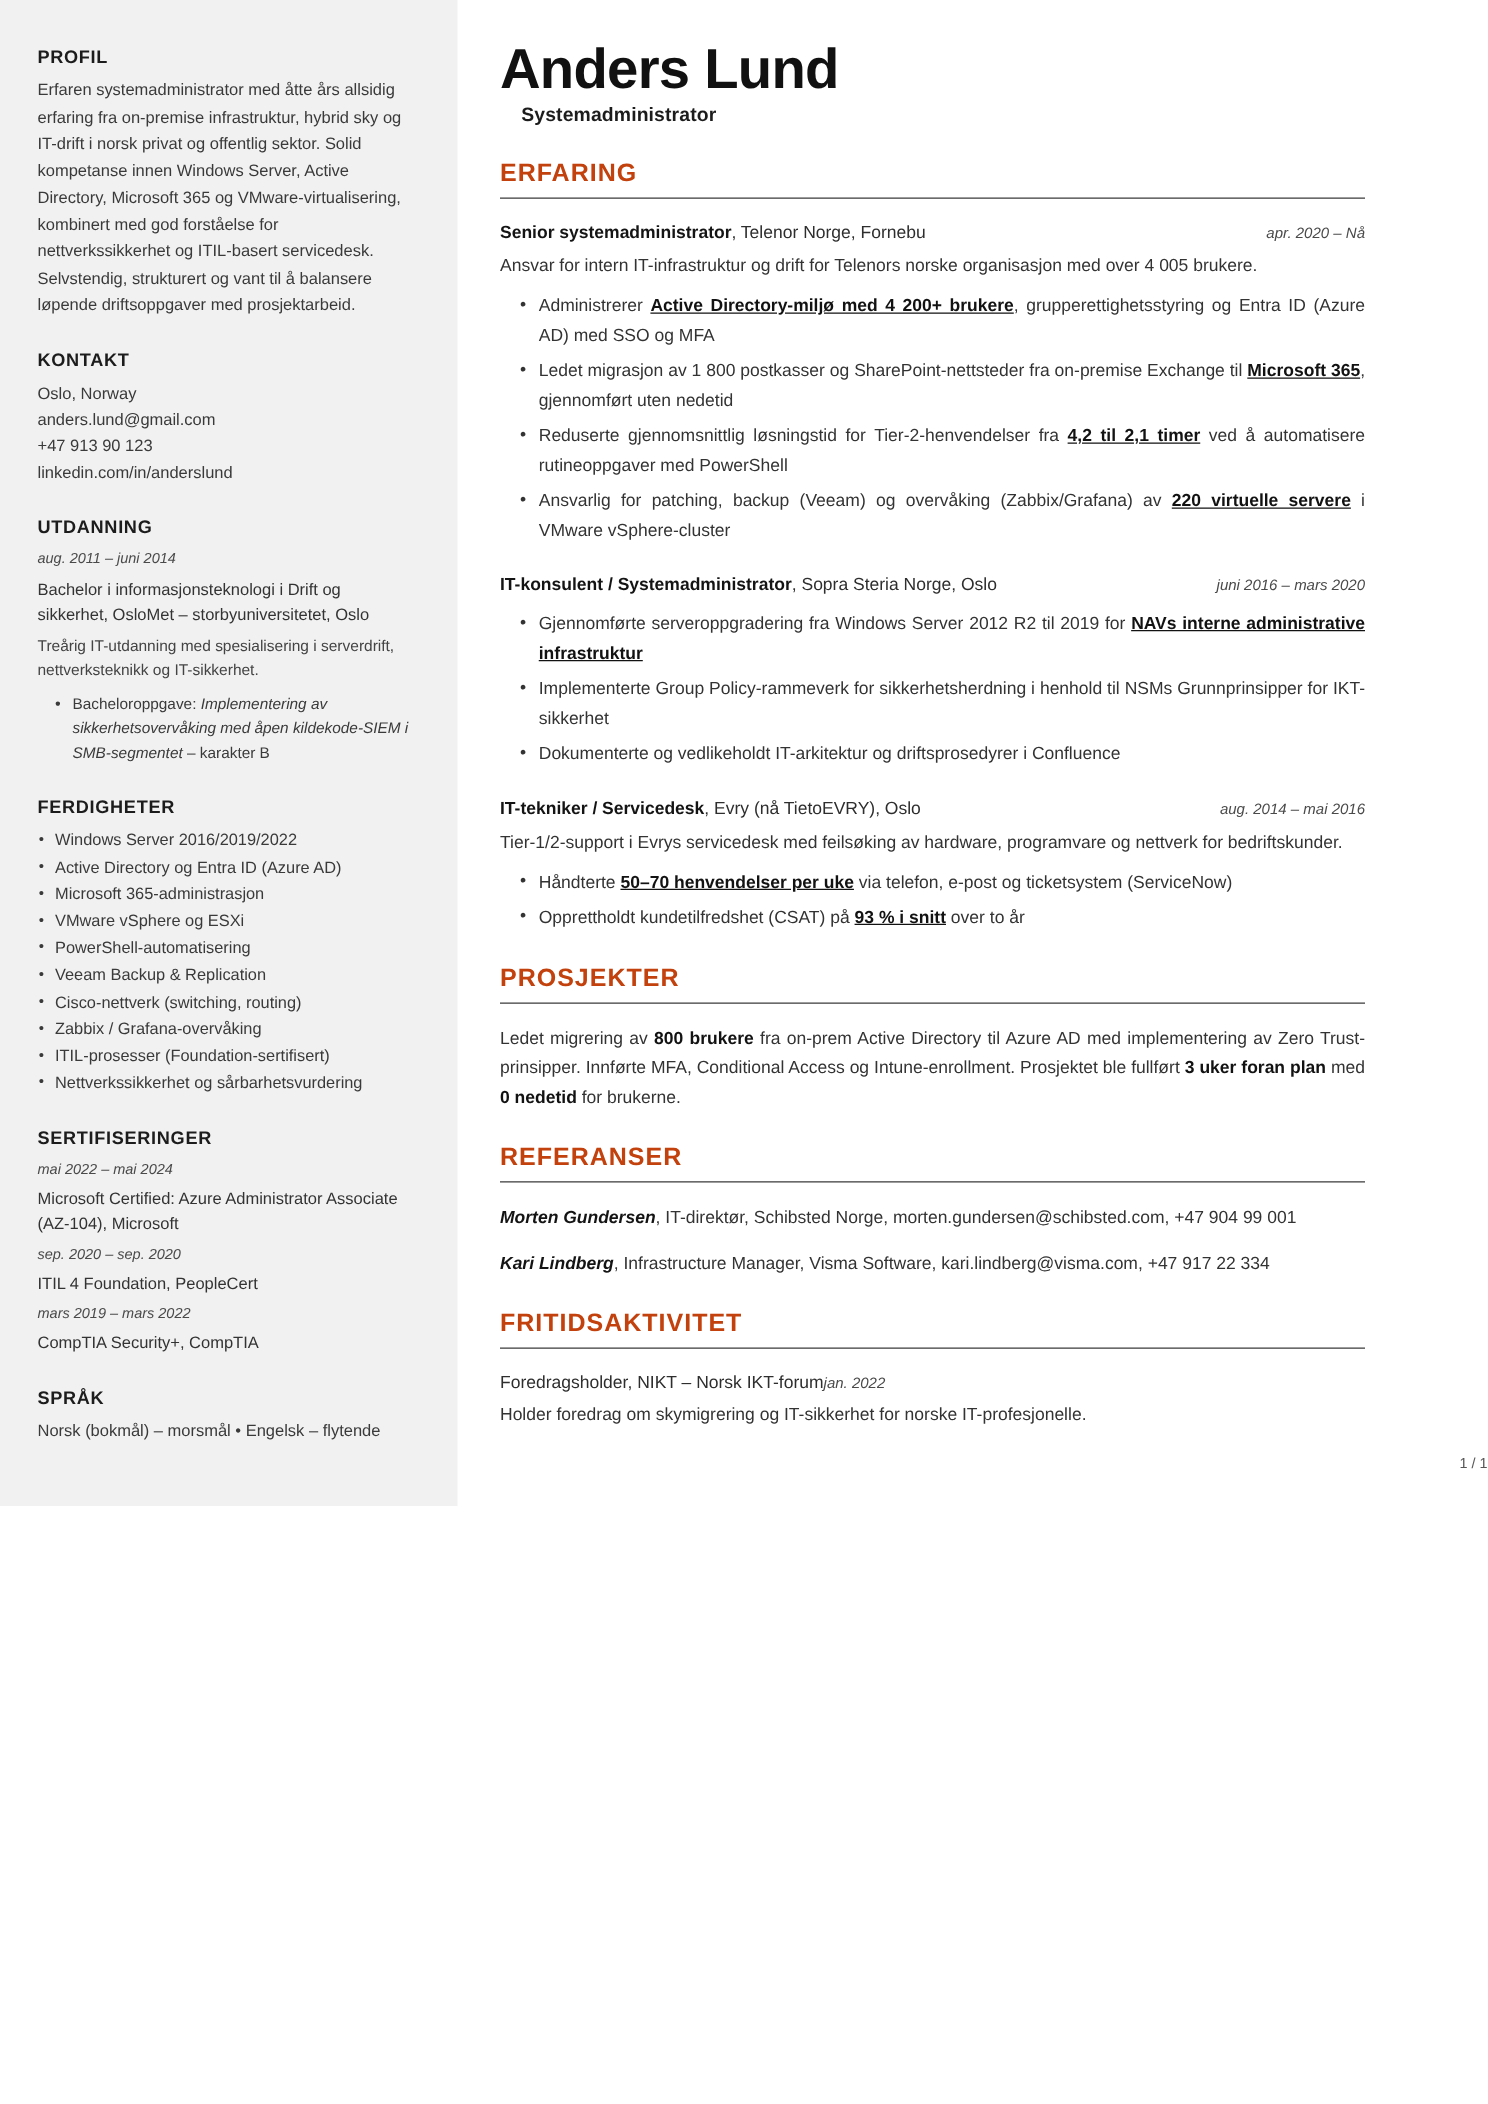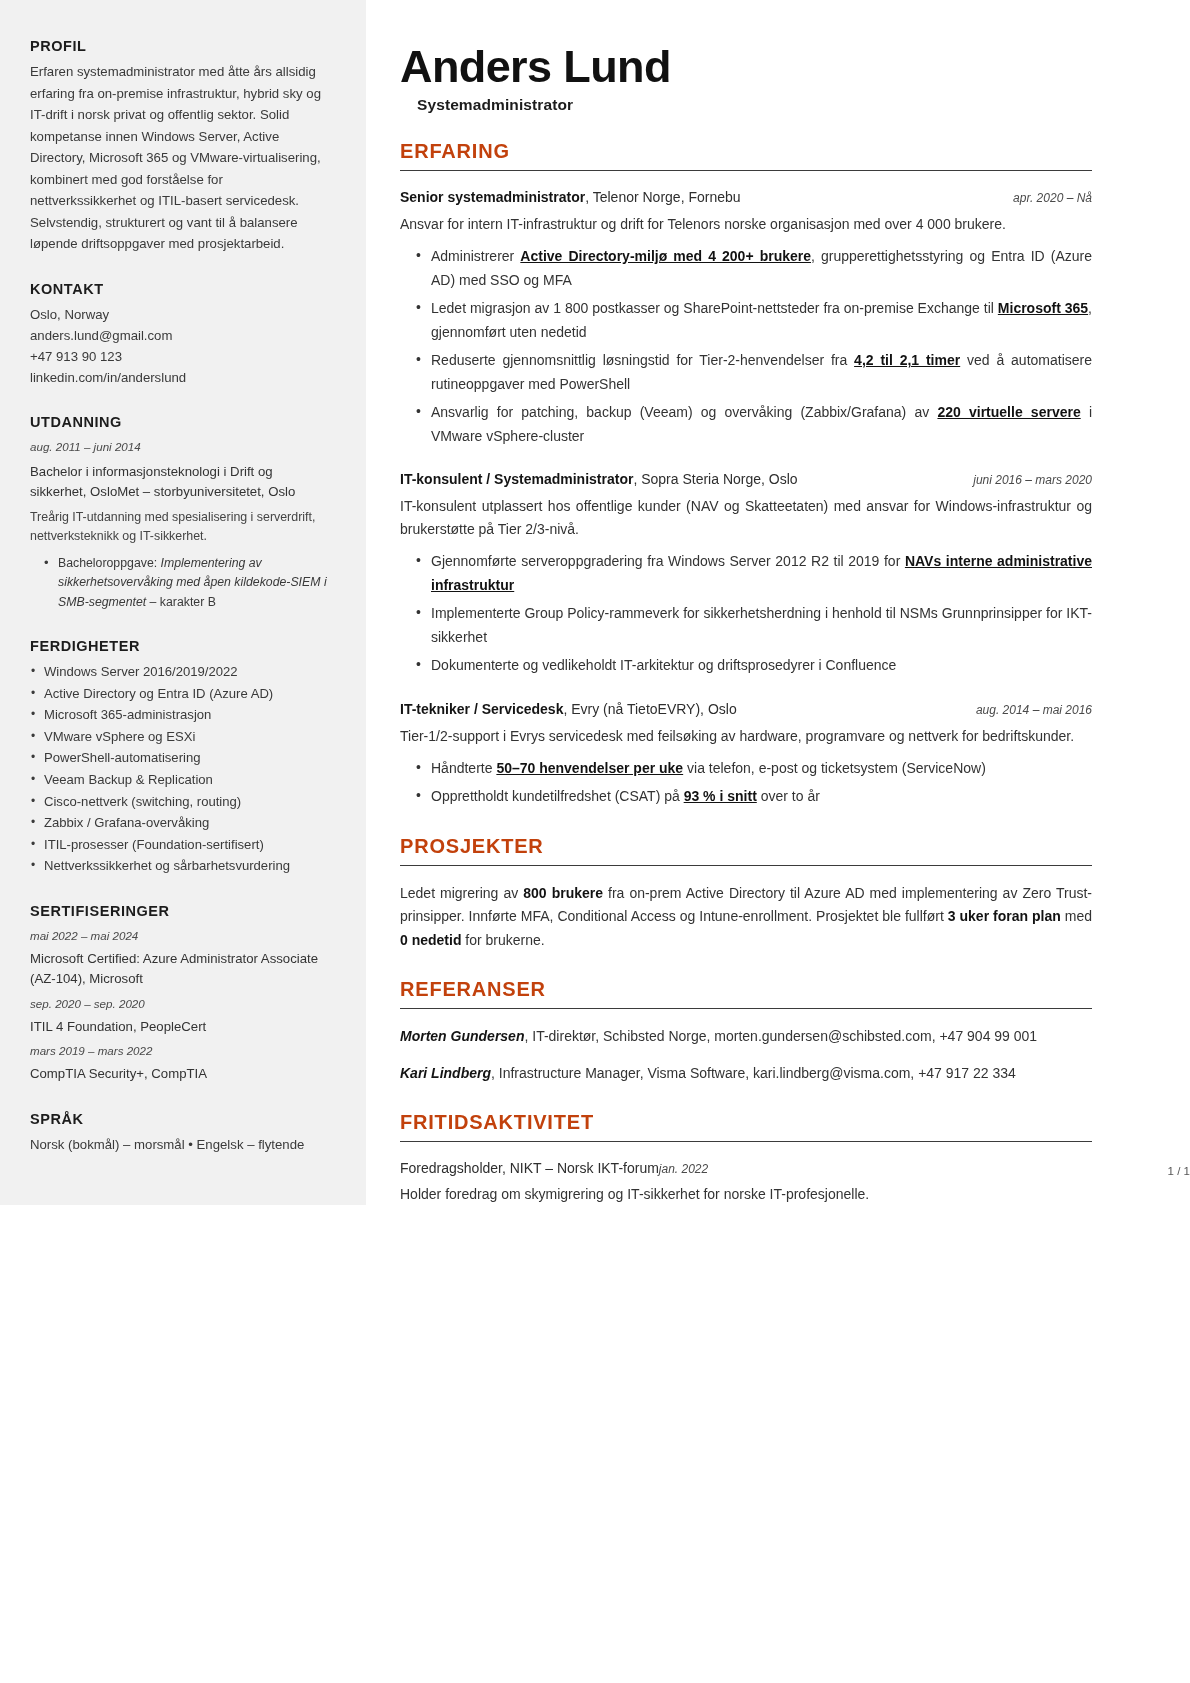--- a/index.html
+++ b/index.html
@@ -109,21 +109,21 @@
     left: 1px;
     top: 0px;
     font-size: 12px;
   }
 
   .em { font-style: italic; }
 
   
   .main {
     flex: 1;
-    padding: 42px 98px 0 34px;
+    padding: 30px 98px 0 34px;
     position: relative;
   }
 
   .name {
     font-size: 45px;
     font-weight: bold;
     letter-spacing: -0.6px;
     color: #111111;
     line-height: 50px;
   }
@@ -319,34 +319,33 @@
 
     <section class="main-section">
       <div class="sec-heading">ERFARING</div>
       <div class="sec-rule"></div>
       <div id="jobs-list">
           <div class="job">
             <div class="job-head">
               <div class="job-head-left"><b>Senior systemadministrator</b><span>, Telenor Norge, Fornebu</span></div>
               <div class="job-period">apr. 2020 – Nå</div>
             </div>
-            <div class="job-desc">Ansvar for intern IT-infrastruktur og drift for Telenors norske organisasjon med over 4 000 brukere.</div>
+            <div class="job-desc">Ansvar for intern IT-infrastruktur og drift for Telenors norske organisasjon med over 4 005 brukere.</div>
             <ul class="job-bullets">
               <li><span>Administrerer </span><b>Active Directory-miljø med 4 200+ brukere</b><span>, grupperettighetsstyring og Entra ID (Azure AD) med SSO og MFA</span></li>
               <li><span>Ledet migrasjon av 1 800 postkasser og SharePoint-nettsteder fra on-premise Exchange til </span><b>Microsoft 365</b><span>, gjennomført uten nedetid</span></li>
               <li><span>Reduserte gjennomsnittlig løsningstid for Tier-2-henvendelser fra </span><b>4,2 til 2,1 timer</b><span> ved å automatisere rutineoppgaver med PowerShell</span></li>
               <li><span>Ansvarlig for patching, backup (Veeam) og overvåking (Zabbix/Grafana) av </span><b>220 virtuelle servere</b><span> i VMware vSphere-cluster</span></li>
             </ul>
           </div>
           <div class="job">
             <div class="job-head">
               <div class="job-head-left"><b>IT-konsulent / Systemadministrator</b><span>, Sopra Steria Norge, Oslo</span></div>
               <div class="job-period">juni 2016 – mars 2020</div>
             </div>
-            <div class="job-desc">IT-konsulent utplassert hos offentlige kunder (NAV og Skatteetaten) med ansvar for Windows-infrastruktur og brukerstøtte på Tier 2/3-nivå.</div>
             <ul class="job-bullets">
               <li><span>Gjennomførte serveroppgradering fra Windows Server 2012 R2 til 2019 for </span><b>NAVs interne administrative infrastruktur</b></li>
               <li><span>Implementerte Group Policy-rammeverk for sikkerhetsherdning i henhold til NSMs Grunnprinsipper for IKT-sikkerhet</span></li>
               <li><span>Dokumenterte og vedlikeholdt IT-arkitektur og driftsprosedyrer i Confluence</span></li>
             </ul>
           </div>
           <div class="job">
             <div class="job-head">
               <div class="job-head-left"><b>IT-tekniker / Servicedesk</b><span>, Evry (nå TietoEVRY), Oslo</span></div>
               <div class="job-period">aug. 2014 – mai 2016</div>

